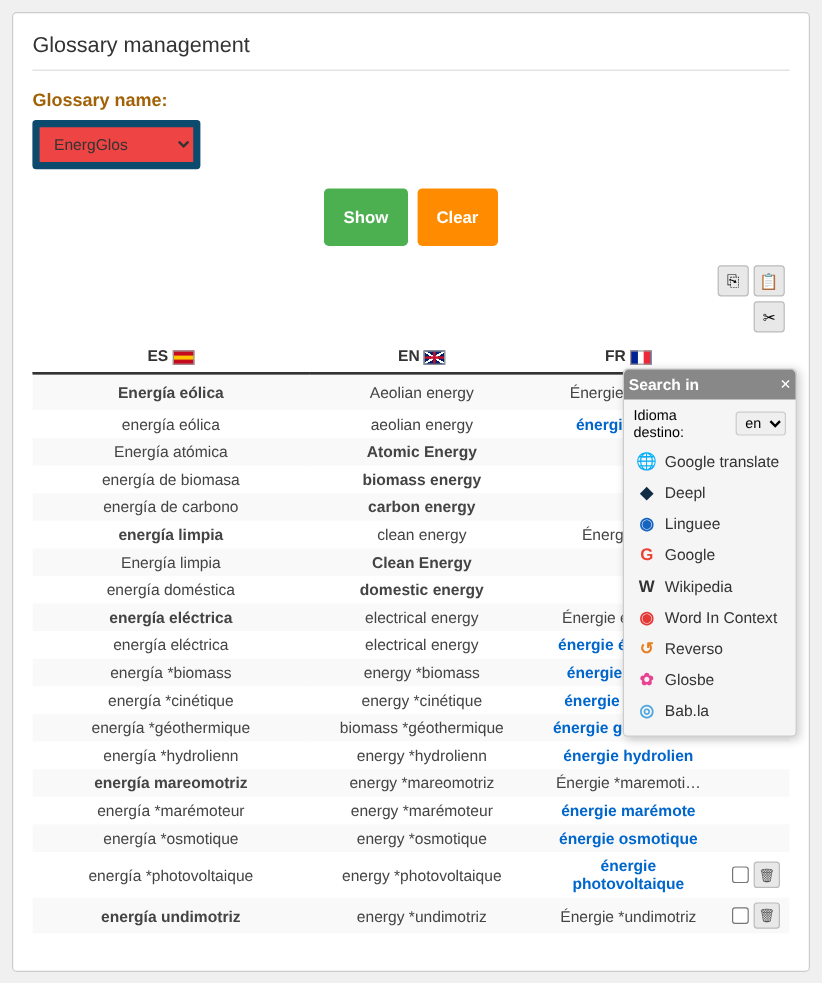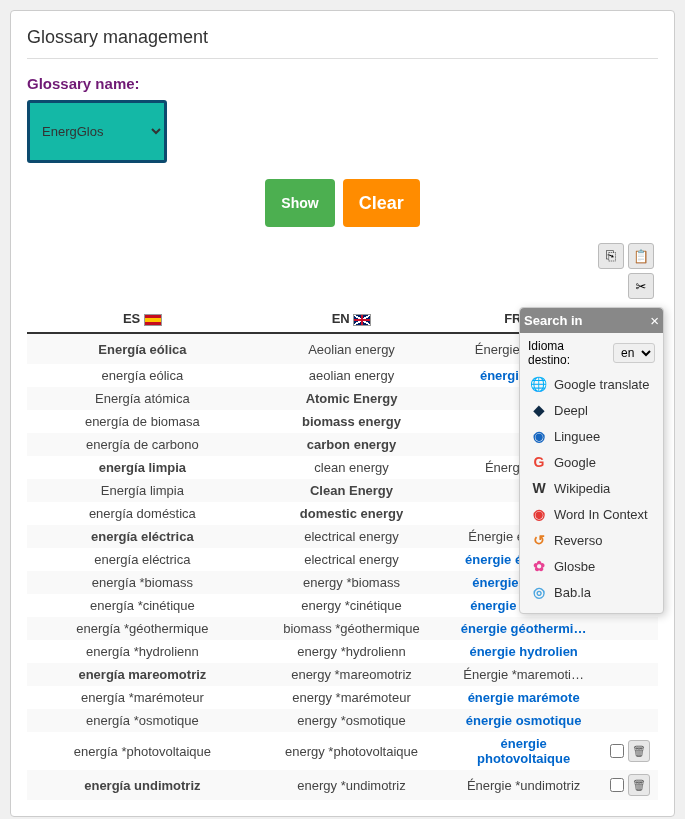--- a/index.html
+++ b/index.html
@@ -29,30 +29,30 @@
       padding-bottom: 10px;
       margin-bottom: 16px;
     }
     .glossary-section {
       margin-bottom: 16px;
     }
     .glossary-label {
       font-weight: bold;
       font-size: 15px;
       margin-bottom: 8px;
-      color: #701a75;
+      color: #a16207;
     }
     .glossary-select {
-      border: 3px solid #0c4a6e;
+      border: 6px solid #0c4a6e;
       border-radius: 3px;
-      padding: 20px 8px;
+      padding: 6px 8px;
       font-size: 13px;
       min-width: 140px;
       color: #333;
-      background: #14b8a6;
+      background: #ef4444;
       appearance: auto;
     }
     .button-row {
       display: flex;
       justify-content: center;
       gap: 8px;
       margin-bottom: 16px;
     }
     .btn-show {
       background: #4CAF50;
@@ -63,21 +63,21 @@
       font-size: 14px;
       font-weight: bold;
       cursor: pointer;
     }
     .btn-clear {
       background: #FF8C00;
       color: #fff;
       border: none;
       border-radius: 4px;
       padding: 6px 16px;
-      font-size: 18px;
+      font-size: 14px;
       font-weight: bold;
       cursor: pointer;
     }
     .toolbar-row {
       display: flex;
       justify-content: flex-end;
       gap: 4px;
       margin-bottom: 4px;
       padding-right: 4px;
     }

